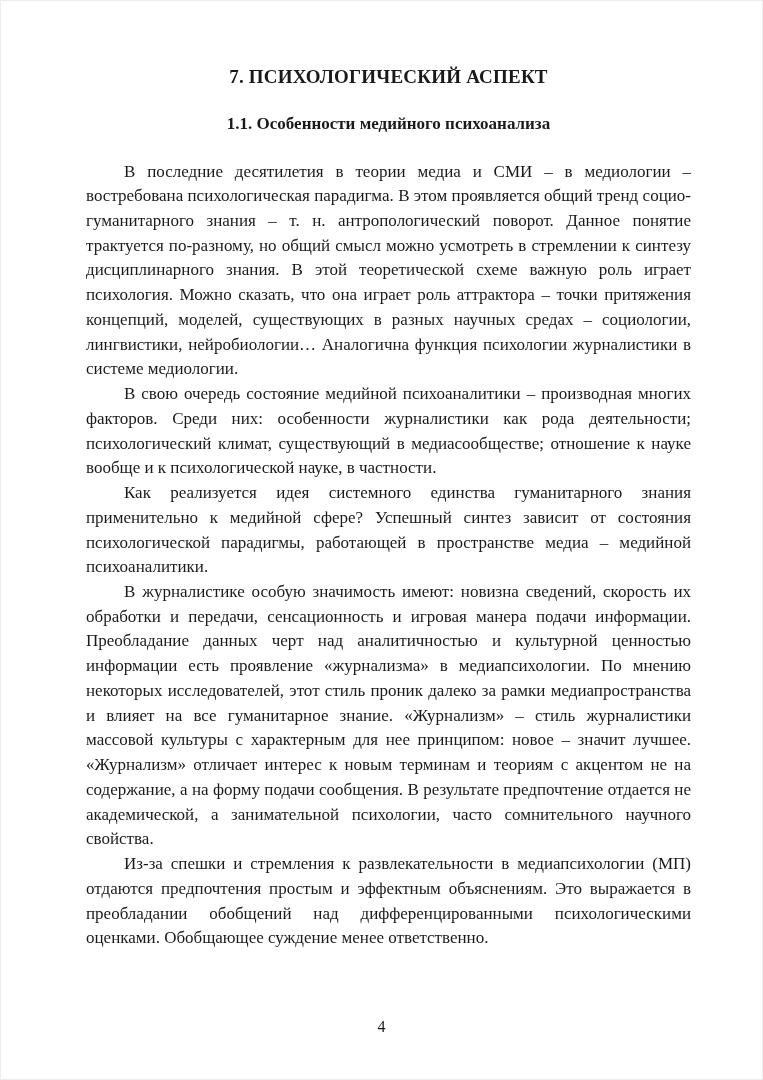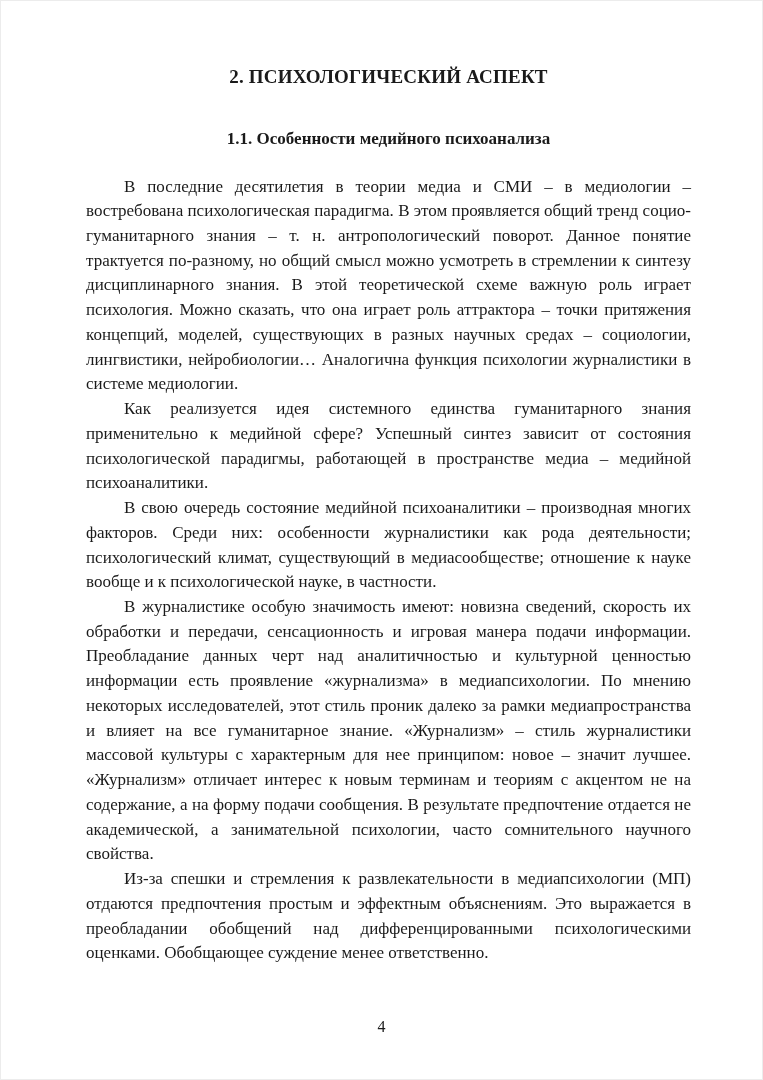--- a/index.html
+++ b/index.html
@@ -24,21 +24,21 @@
     font-weight: bold;
     font-size: 19px;
     line-height: 1.55;
     letter-spacing: 0.2px;
   }
   .section-title {
     text-align: center;
     font-weight: bold;
     font-size: 17px;
     line-height: 1.3;
-    margin-top: 37px;
+    margin-top: 22px;
   }
   .body-text {
     margin-top: 24px;
     font-size: 17px;
     line-height: 1.455;
     text-align: justify;
   }
   .body-text p {
     text-indent: 38px;
   }
@@ -51,28 +51,28 @@
     text-align: center;
     font-size: 16px;
   }
 </style>
 </head>
 <body>
 
 <div class="page">
 
   <div class="chapter-title">
-    <div>2. ПСИХОЛОГИЧЕСКИЙ АСПЕКТ</div>
+    <div>7. ПСИХОЛОГИЧЕСКИЙ АСПЕКТ</div>
   </div>
 
   <div class="section-title">1.1. Особенности медийного психоанализа</div>
 
   <div class="body-text">
     <p><span>В последние десятилетия в теории медиа и СМИ – в медиологии – востребована психологическая </span><b>парадигма</b><span>. В этом проявляется общий тренд социо-гуманитарного знания – т. н. антропологический поворот. Данное понятие трактуется по-разному, но общий смысл можно усмотреть в стремлении к синтезу дисциплинарного знания. В этой теоретической схеме важную роль играет психология. Можно сказать, что она играет роль </span><b>аттрактора</b><span> – точки притяжения концепций, моделей, существующих в разных научных средах – социологии, лингвистики, нейробиологии… Аналогична функция психологии журналистики в системе </span><b>медиологии</b><span>.</span></p>
+    <p><span>В свою очередь состояние медийной психоаналитики – производная многих факторов. Среди них: особенности журналистики как рода деятельности; психологический климат, существующий в медиасообществе; отношение к науке вообще и к психологической науке, в частности.</span></p>
     <p><span>Как реализуется идея системного единства гуманитарного знания применительно к медийной сфере? Успешный синтез зависит от состояния психологической парадигмы, работающей в пространстве медиа – медийной психоаналитики.</span></p>
-    <p><span>В свою очередь состояние медийной психоаналитики – производная многих факторов. Среди них: особенности журналистики как рода деятельности; психологический климат, существующий в медиасообществе; отношение к науке вообще и к психологической науке, в частности.</span></p>
     <p><span>В журналистике особую значимость имеют: новизна сведений, скорость их обработки и передачи, сенсационность и игровая манера подачи информации. Преобладание данных черт над аналитичностью и культурной ценностью информации есть проявление «журнализма» в медиапсихологии. По мнению некоторых исследователей, этот стиль проник далеко за рамки медиапространства и влияет на все гуманитарное знание. «Журнализм» – стиль журналистики массовой культуры с характерным для нее принципом: новое – значит лучшее. «Журнализм» отличает интерес к новым терминам и теориям с акцентом не на содержание, а на форму подачи сообщения. В результате предпочтение отдается не академической, а занимательной психологии, часто сомнительного научного свойства.</span></p>
     <p><span>Из-за спешки и стремления к развлекательности в медиапсихологии (МП) отдаются предпочтения простым и эффектным объяснениям. Это выражается в преобладании обобщений над дифференцированными психологическими оценками. Обобщающее суждение менее ответственно.</span></p>
   </div>
 
   <div class="page-number">4</div>
 
 </div>
 
 </body></html>

